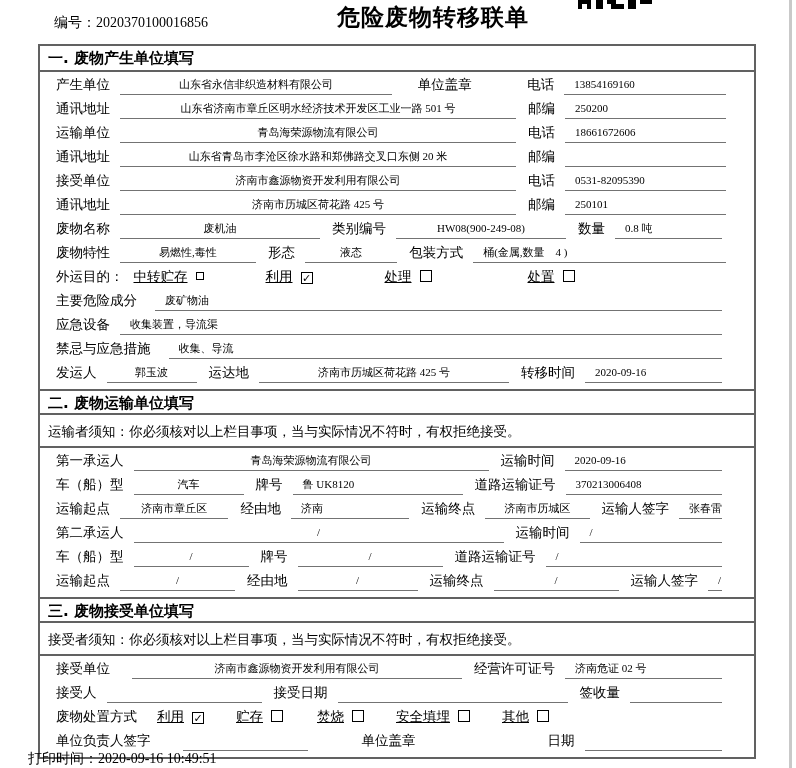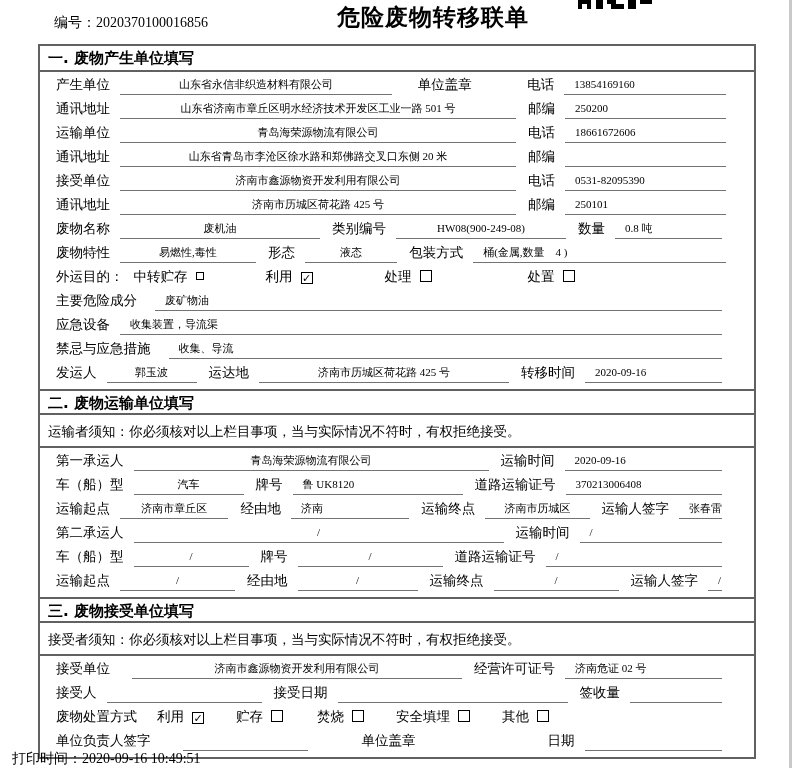--- a/index.html
+++ b/index.html
@@ -29,27 +29,27 @@
 
   .rows { padding:3px 0 2px 0; }
   .row { display:flex; align-items:flex-start; height:24px; padding:0 16px; }
   .lbl { white-space:nowrap; margin-right:10px; font-size:13.5px; height:20px; line-height:20px; }
   .val { border-bottom:1px solid #737373; height:20px; line-height:19px; text-align:center;
     font-size:11px; margin-right:12px; white-space:nowrap; overflow:visible; }
   .val.fill { flex:1; text-align:left; padding-left:10px; margin-right:16px; }
   .plain { white-space:nowrap; font-size:13.5px; padding-left:14px; height:20px; line-height:20px; margin-right:10px; }
   .gap { height:1px; }
   .gap.fillg { flex:1; }
-  .chk { white-space:nowrap; font-size:13.5px; height:20px; line-height:20px; }
+  .chk { white-space:nowrap; font-size:13.5px; height:20px; line-height:20px;text-decoration:underline; }
   .cb { display:inline-block; width:12px; height:12px; border:1px solid #000; margin-left:8px;
     font-size:11px; line-height:11px; text-align:center; vertical-align:-1px;
     font-family:"DejaVu Sans","Liberation Sans",sans-serif; }
   .cb.sm { width:8px; height:8px; vertical-align:1px; }
 
-  .footer { position:absolute; left:12px; top:750px; font-size:14px; white-space:nowrap; }
+  .footer { position:absolute; left:28px; top:750px; font-size:14px; white-space:nowrap; }
 </style>
 </head>
 <body>
 
 <div class="page">
 
   <div class="doc-no"><span>编号：</span><span>2020370100016856</span></div>
 
   <div class="doc-title">危险废物转移联单</div>
 

